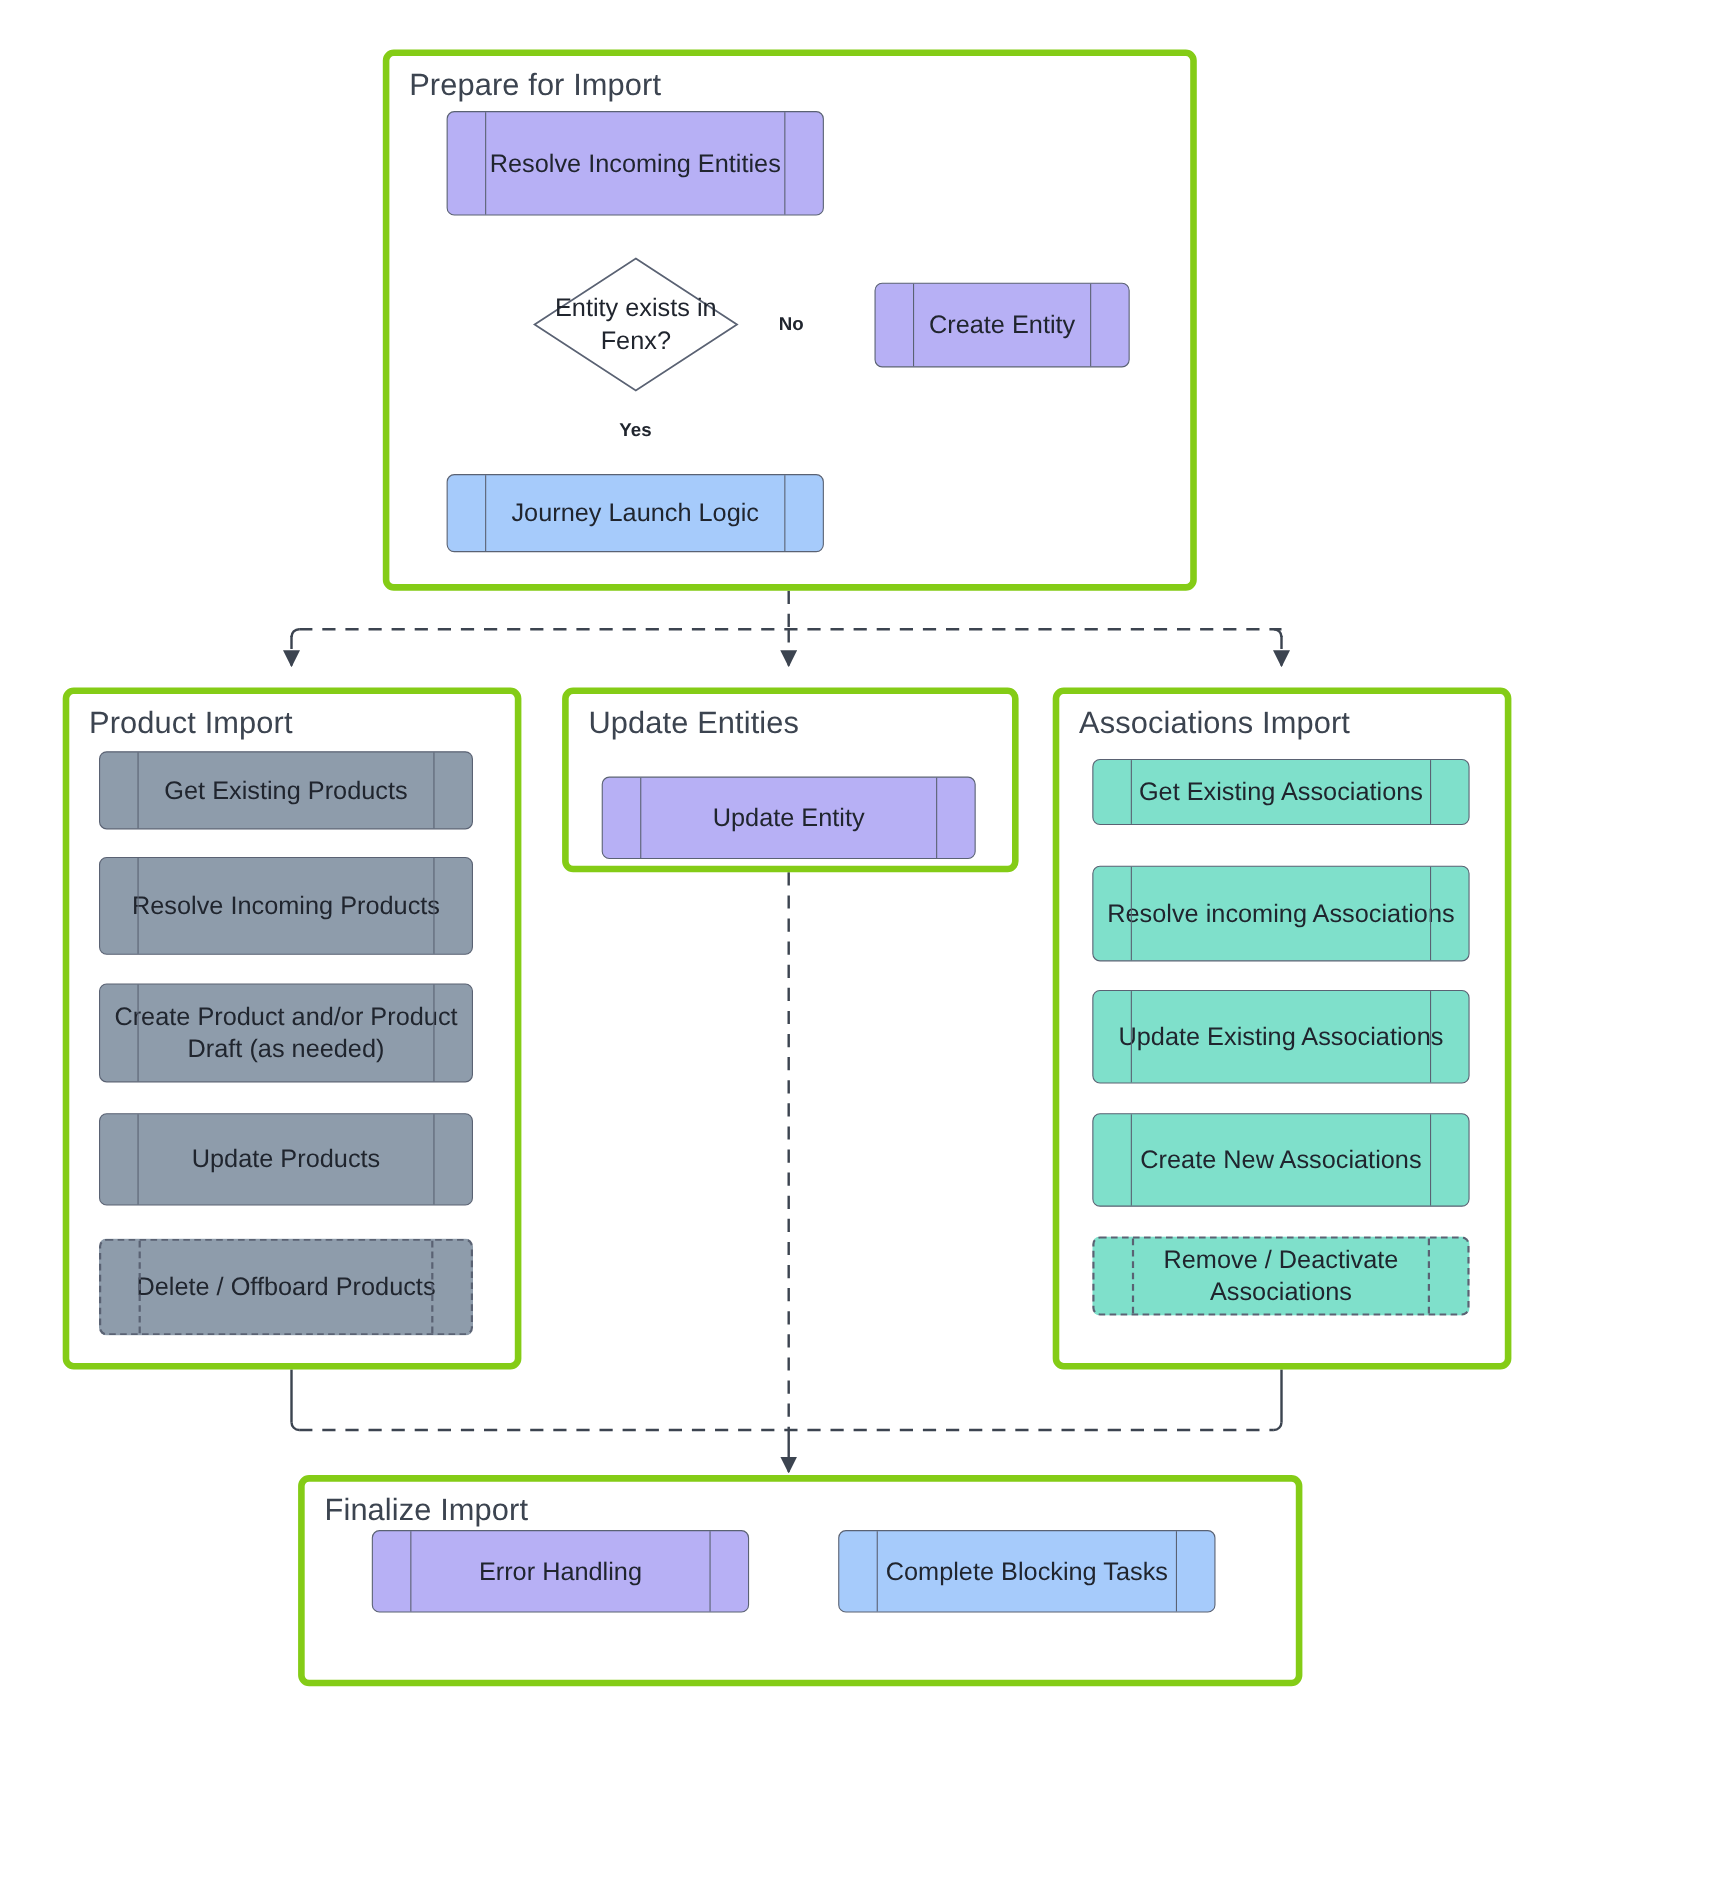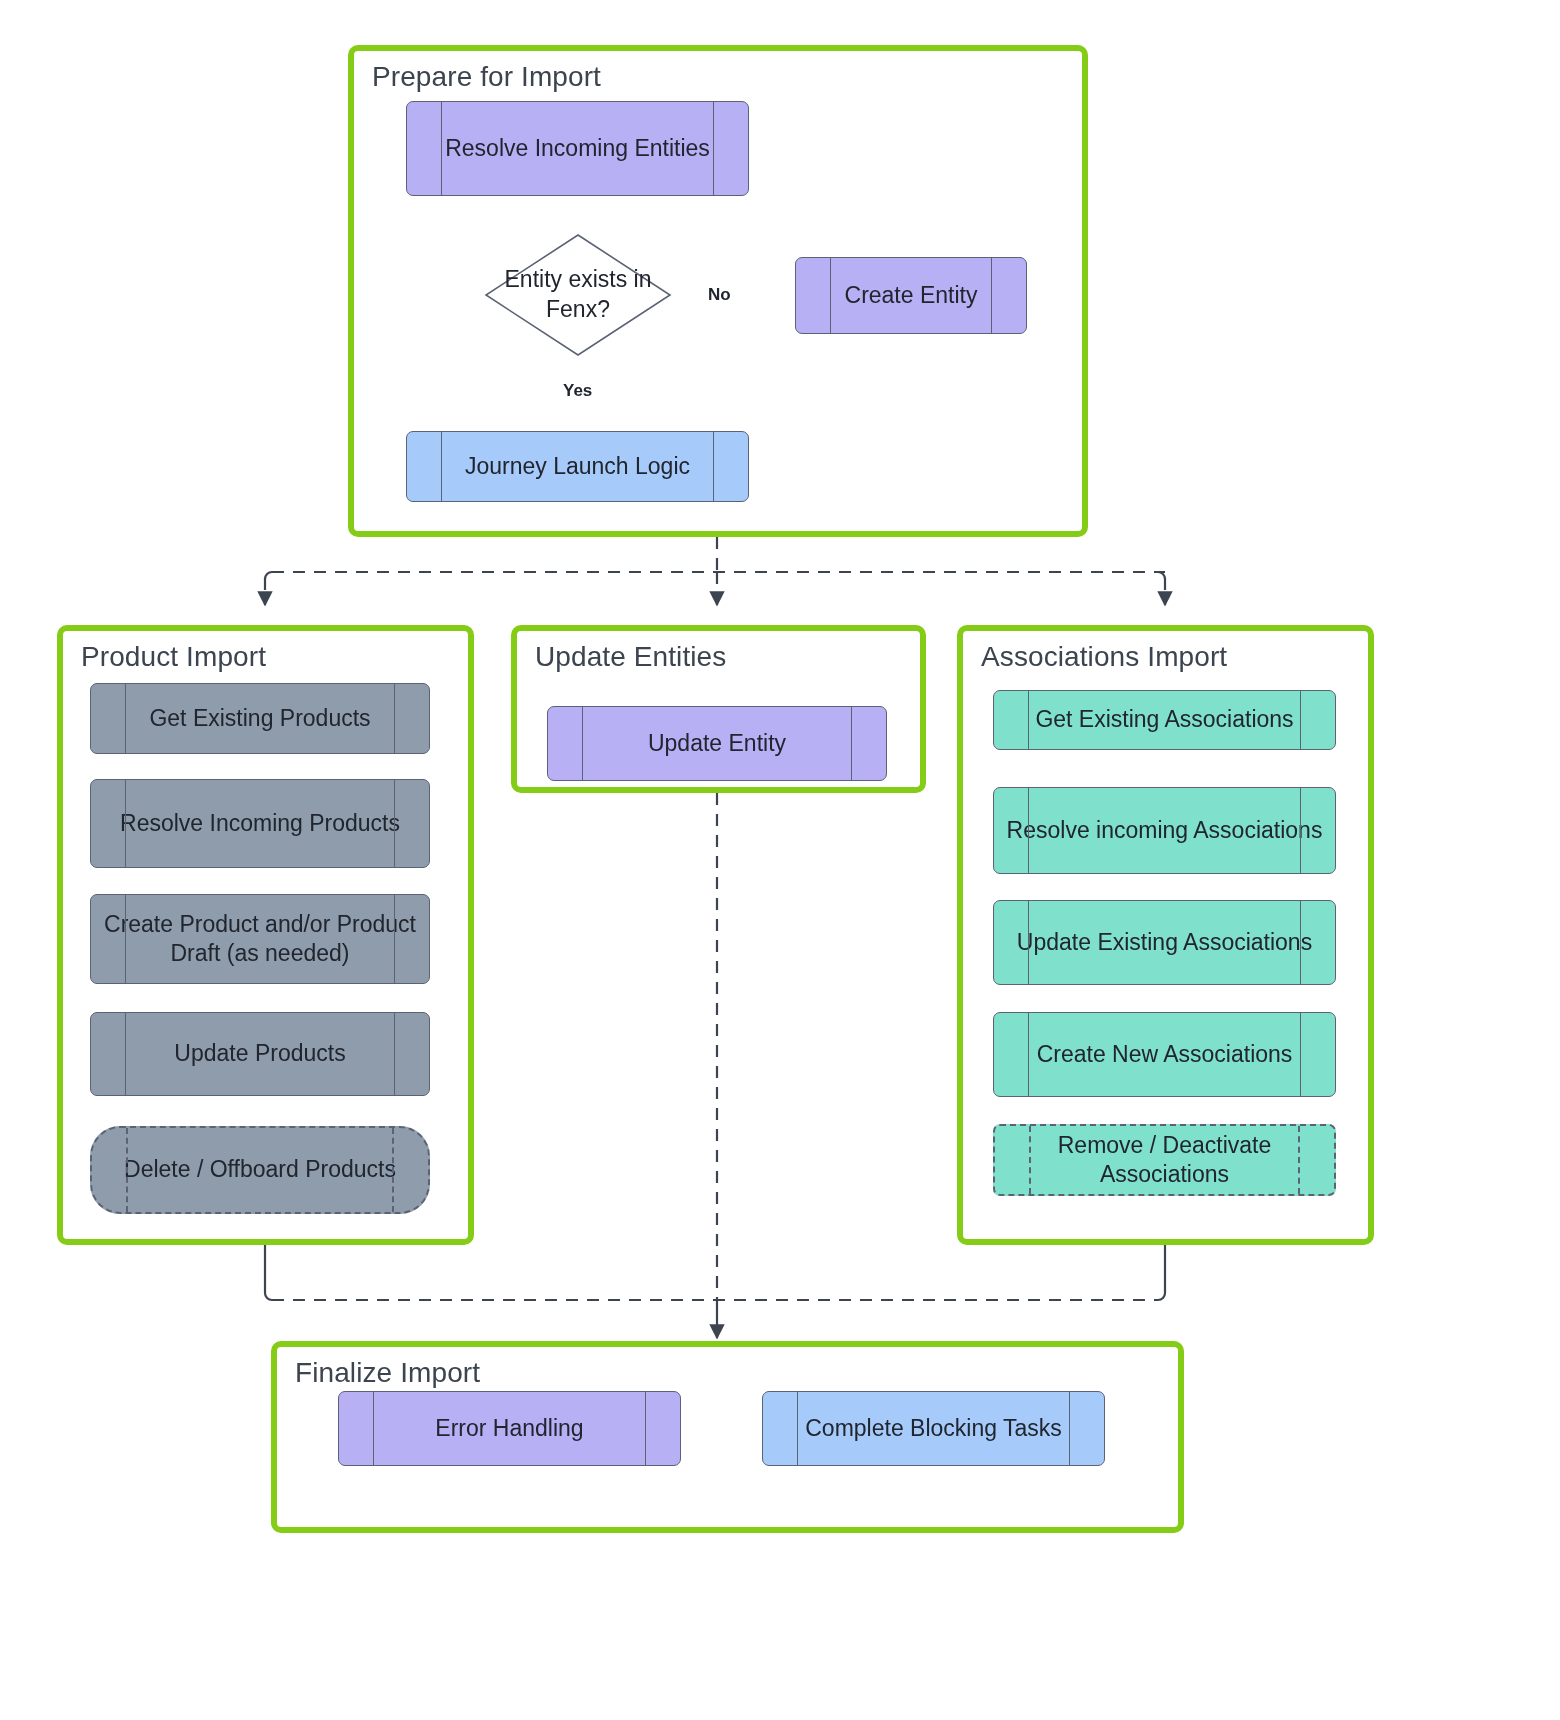--- a/index.html
+++ b/index.html
@@ -220,21 +220,21 @@
   </div>
 
   <div class="node subroutine fill-gray" style="left:90px; top:894px; width:340px; height:90px;">
     <span class="node-label">Create Product and/or Product Draft (as needed)</span>
   </div>
 
   <div class="node subroutine fill-gray" style="left:90px; top:1012px; width:340px; height:84px;">
     <span class="node-label">Update Products</span>
   </div>
 
-  <div class="node subroutine dashed fill-gray" style="left:90px; top:1126px; width:340px; height:88px;border-radius:30px;">
+  <div class="node subroutine dashed fill-gray" style="left:90px; top:1126px; width:340px; height:88px;">
     <span class="node-label">Delete / Offboard Products</span>
   </div>
 
   <div class="cluster" style="left:511px; top:625px; width:415px; height:168px;">
     <div class="cluster-title">Update Entities</div>
   </div>
 
   <div class="node subroutine fill-purple" style="left:547px; top:686px; width:340px; height:75px;margin-top:20px;">
     <span class="node-label">Update Entity</span>
   </div>

